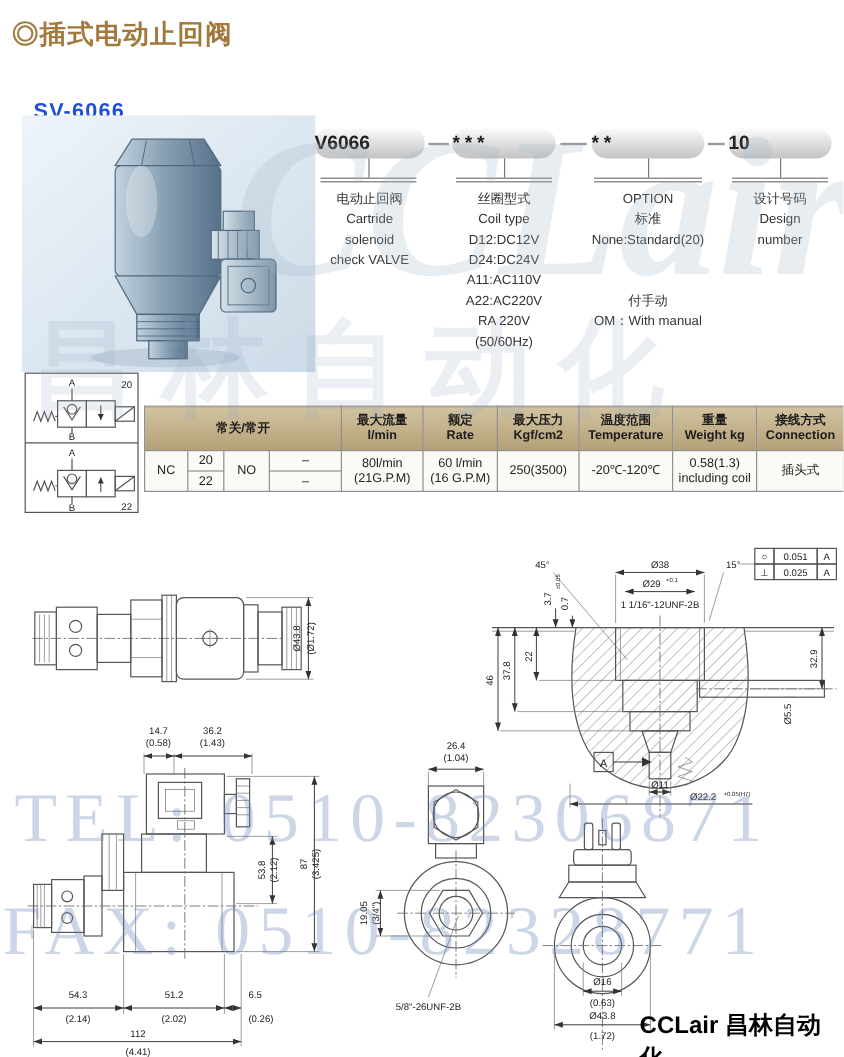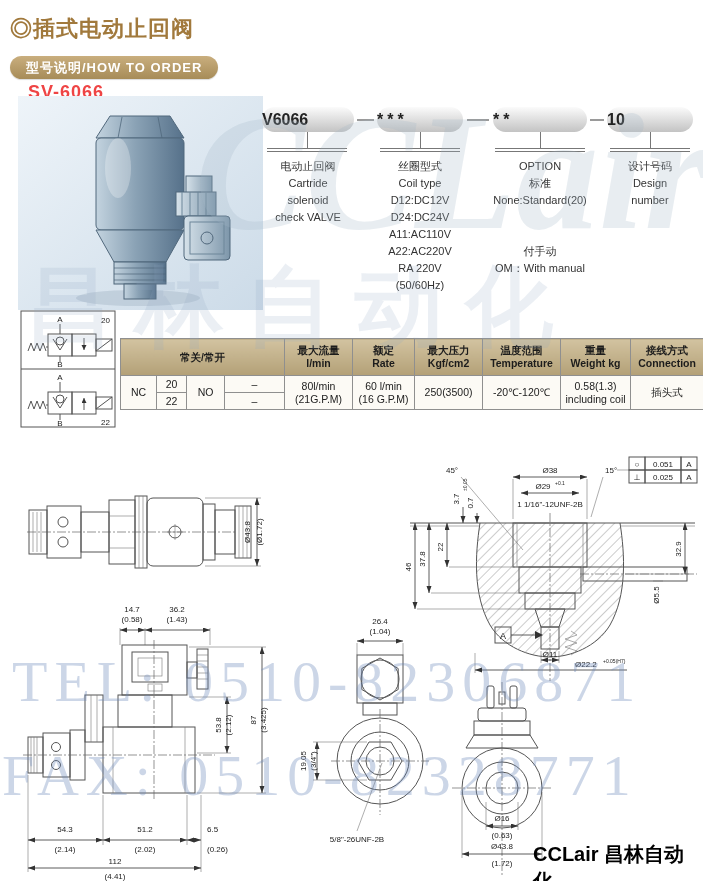--- a/index.html
+++ b/index.html
@@ -4,21 +4,21 @@
 <style>
   html,body{margin:0;padding:0;background:#fff;}
   #canvas{position:relative;width:703px;height:881px;background:#fff;overflow:hidden;
           font-family:"Liberation Sans",sans-serif;color:#222;border-radius:29px;}
   .abs{position:absolute;}
   
   .doc-title{left:10px;top:14px;font-size:22px;font-weight:bold;color:#a1793c;letter-spacing:1px;}
   .pill{height:23px;line-height:23px;border-radius:12px;background:linear-gradient(#c9ae7e,#a78c58);
         color:#fff;font-size:13px;font-weight:bold;padding:0 16px;letter-spacing:1px;
         box-shadow:0 1px 1px rgba(0,0,0,.15);}
-  .model{left:28px;top:82px;font-size:18px;font-weight:bold;color:#ef4444;letter-spacing:1px;}
+  .model{left:28px;top:82px;font-size:18px;font-weight:bold;color:#1d4ed8;letter-spacing:1px;}
   
   .code-pill{height:25px;line-height:25px;border-radius:13px;
              background:linear-gradient(#fbfbfb,#c3c3c3);color:#222;font-weight:bold;font-size:16px;}
   .code-dash{height:0;border-top:2px solid #9a9a9a;}
   .code-vline{width:1px;background:#777;}
   .code-under{height:2px;border-top:1px solid #777;border-bottom:1px solid #777;}
   .code-desc{font-size:11px;line-height:17px;text-align:center;color:#333;white-space:pre-line;}
   
   table.spec{border-collapse:collapse;table-layout:fixed;width:583px;font-size:10.5px;}
   table.spec td{border:1px solid #8f8f8f;text-align:center;vertical-align:middle;
@@ -42,21 +42,20 @@
   .wm-cn{left:25px;top:248px;font-size:88px;font-weight:bold;letter-spacing:22px;color:rgba(145,165,195,.18);}
   .footer-brand{left:533px;top:841px;font-size:20px;font-weight:bold;color:#000;}
 </style>
 </head>
 <body>
 
 <div id="canvas">
 
   <div class="abs doc-title">◎插式电动止回阀</div>
 
-  <div class="abs pill" style="left:10px;top:56px;">型号说明/HOW TO ORDER</div>
 
   <div class="abs model">SV-6066</div>
 
   <svg class="abs" style="left:18px;top:96px;" width="245" height="214" viewBox="0 0 245 214">
     <defs>
       <linearGradient id="bgG" x1="0" y1="0" x2="1" y2="1">
         <stop offset="0" stop-color="#eef4f9"></stop>
           <stop offset="1" stop-color="#ccdbe8"></stop>
       </linearGradient>
       <linearGradient id="stG" x1="0" y1="0" x2="1" y2="0">

